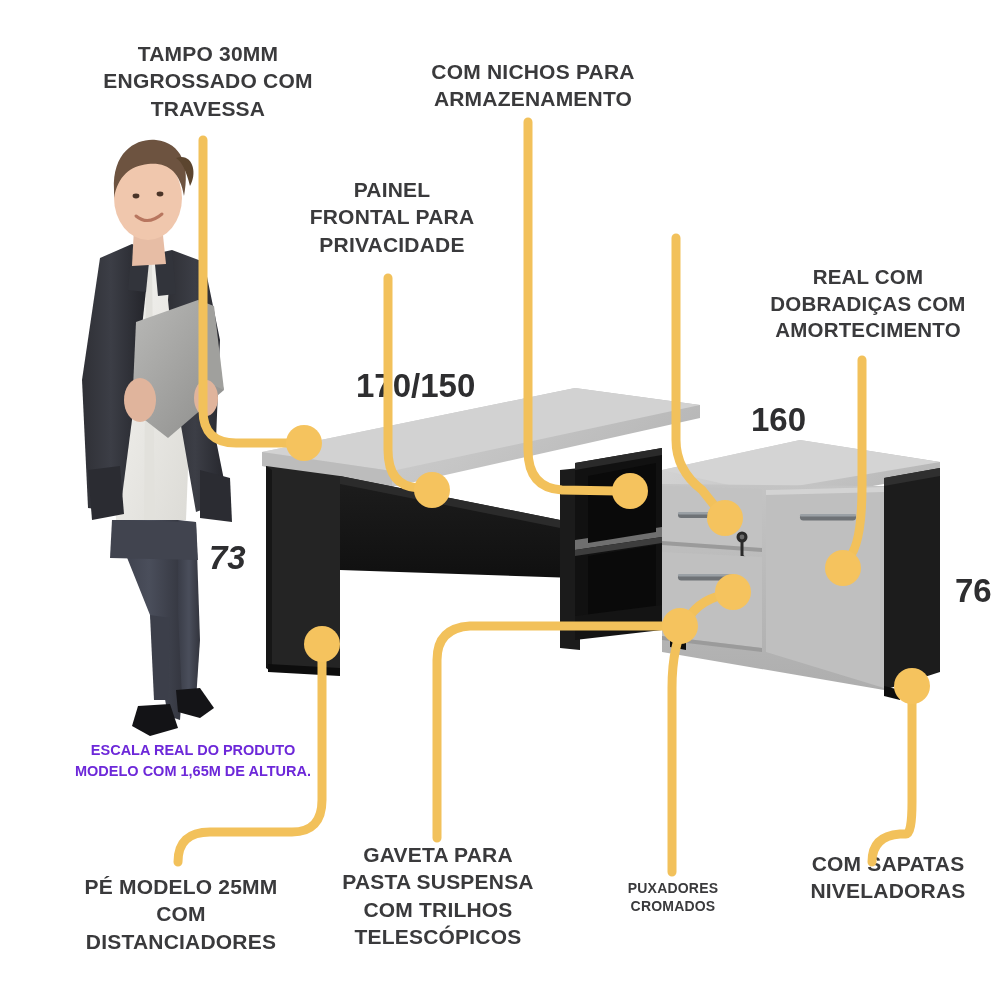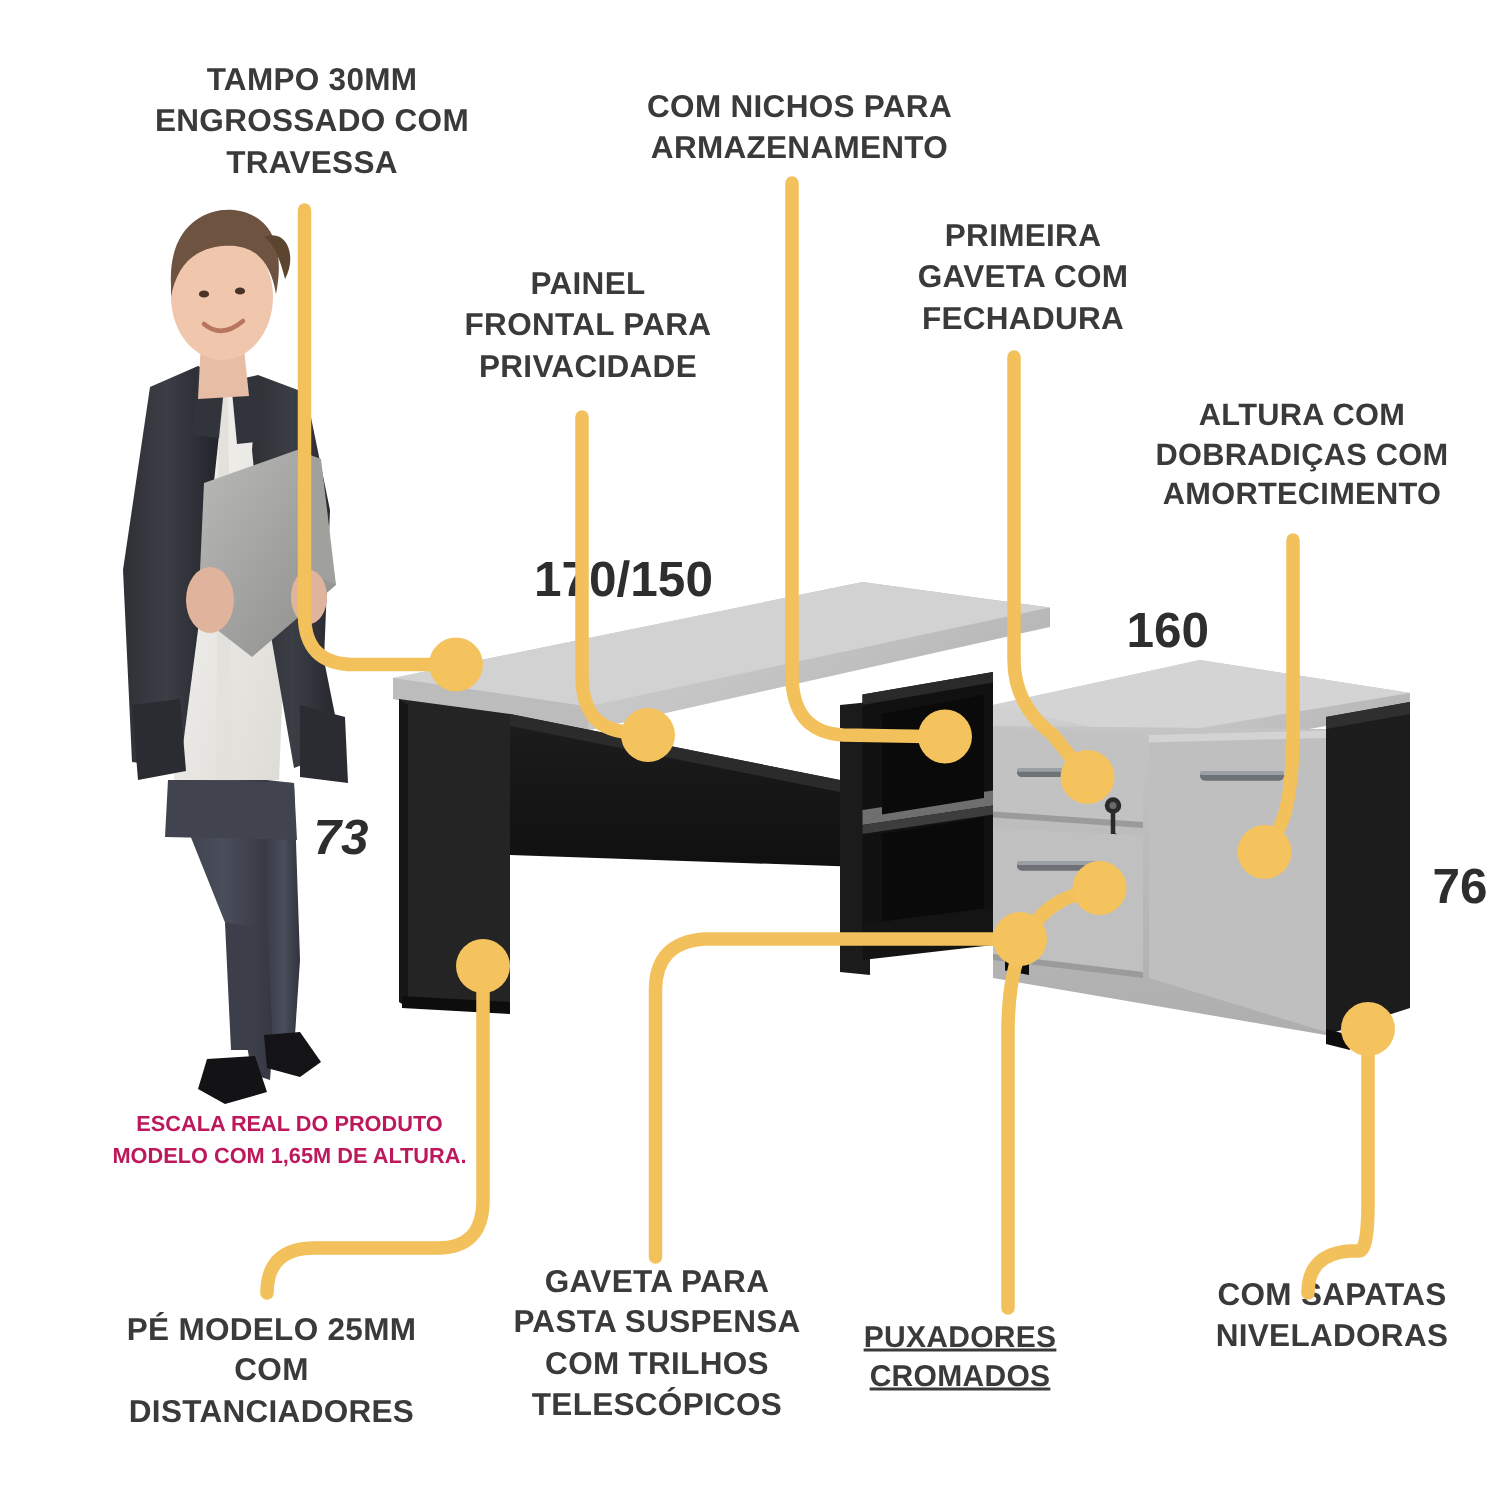--- a/index.html
+++ b/index.html
@@ -28,21 +28,21 @@
     position:absolute;
     color:#2e2e30;
     font-weight:bold;
     letter-spacing:0px;
     line-height:1;
   }
 
   
   .scale-caption {
     position:absolute;
-    color:#be185d;
+    color:#6d28d9;
     font-weight:bold;
     font-size:14.5px;
     line-height:1.45;
     text-align:center;
     white-space:pre-line;
   }
 
   
   svg.layer { position:absolute; left:0; top:0; width:1000px; height:1000px; overflow:visible; }
   svg.connectors { z-index:6; pointer-events:none; }
@@ -259,38 +259,35 @@
 ENGROSSADO COM
 TRAVESSA</div>
 
   <div class="callout" style="left:398px; top:58px; width:270px; font-size:21px;">COM NICHOS PARA
 ARMAZENAMENTO</div>
 
   <div class="callout" style="left:288px; top:176px; width:208px; font-size:21px;">PAINEL
 FRONTAL PARA
 PRIVACIDADE</div>
 
-  <div class="callout" style="left:578px; top:144px; width:208px; font-size:21px;">PRIMEIRA
-GAVETA COM
-FECHADURA</div>
-
-  <div class="callout" style="left:742px; top:264px; width:252px; font-size:20.5px;">ALTURA COM
+
+  <div class="callout" style="left:742px; top:264px; width:252px; font-size:20.5px;">REAL COM
 DOBRADIÇAS COM
 AMORTECIMENTO</div>
 
   <div class="callout" style="left:56px; top:873px; width:250px; font-size:21px;">PÉ MODELO 25MM
 COM
 DISTANCIADORES</div>
 
   <div class="callout" style="left:330px; top:841px; width:216px; font-size:21px;">GAVETA PARA
 PASTA SUSPENSA
 COM TRILHOS
 TELESCÓPICOS</div>
 
-  <div class="callout" style="left:549px; top:879px; width:182px; font-size:20px;text-decoration:underline;">PUXADORES
+  <div class="callout" style="left:582px; top:879px; width:182px; font-size:14px;">PUXADORES
 CROMADOS</div>
 
   <div class="callout" style="left:790px; top:850px; width:196px; font-size:21px;">COM SAPATAS
 NIVELADORAS</div>
 
   <div class="dim" style="left:356px; top:369px; font-size:33px;">170/150</div>
 
   <div class="dim" style="left:209px; top:541px; font-size:33px;font-style:italic;">73</div>
 
   <div class="dim" style="left:751px; top:403px; font-size:33px;">160</div>

